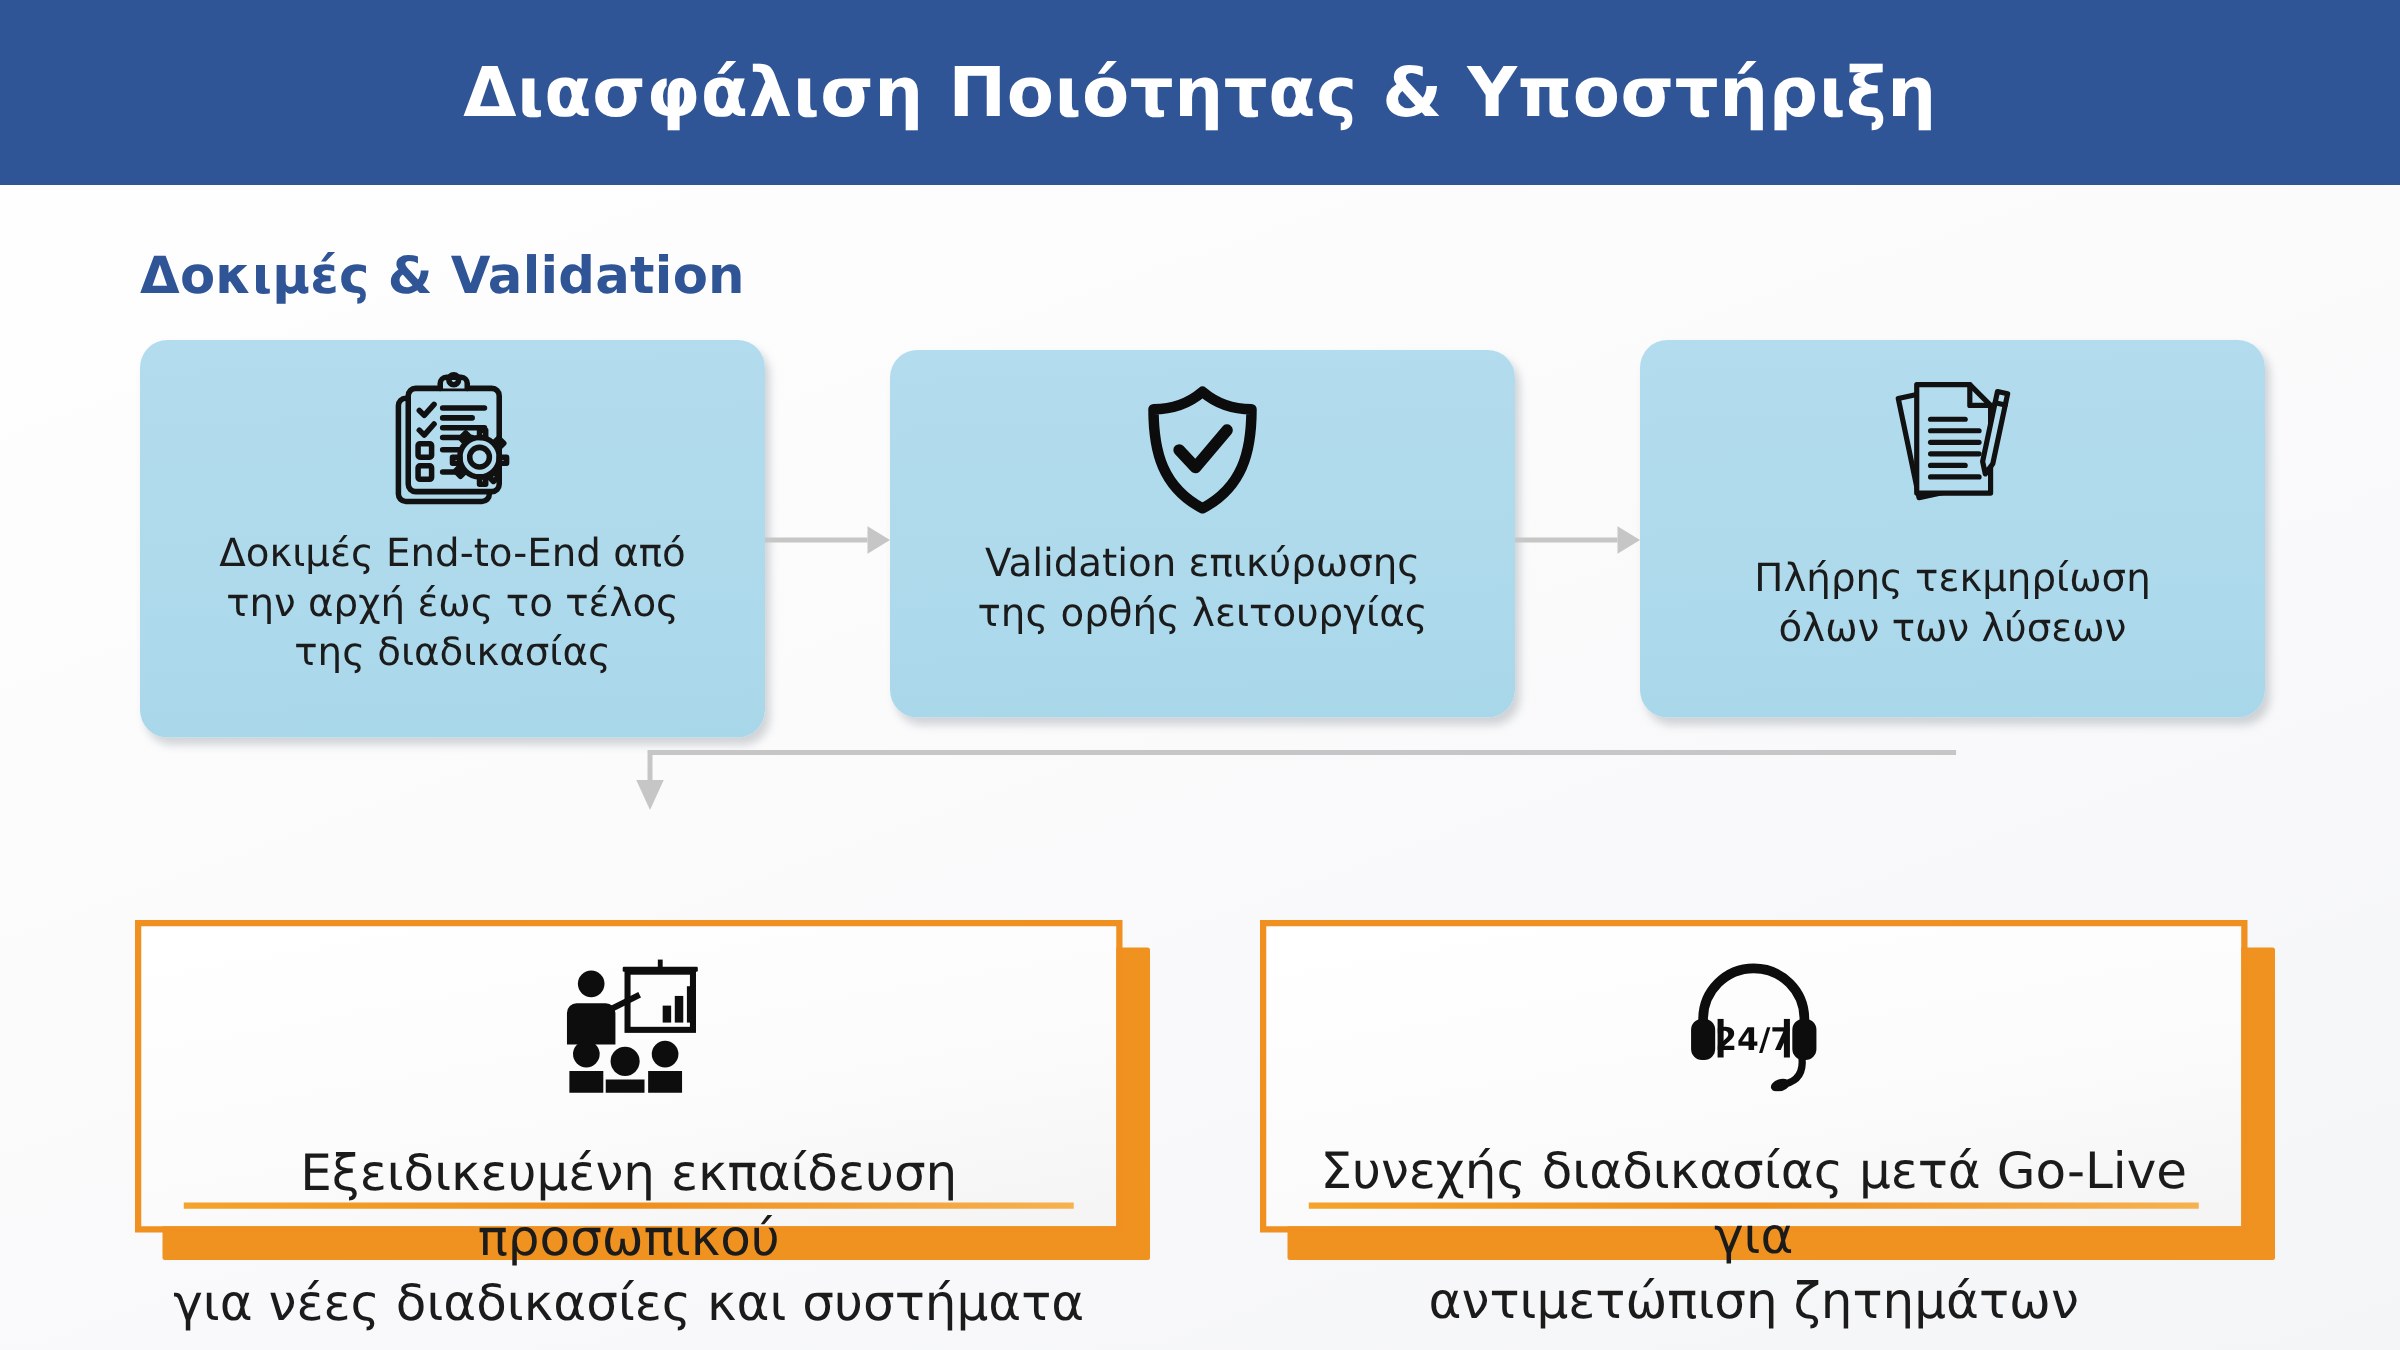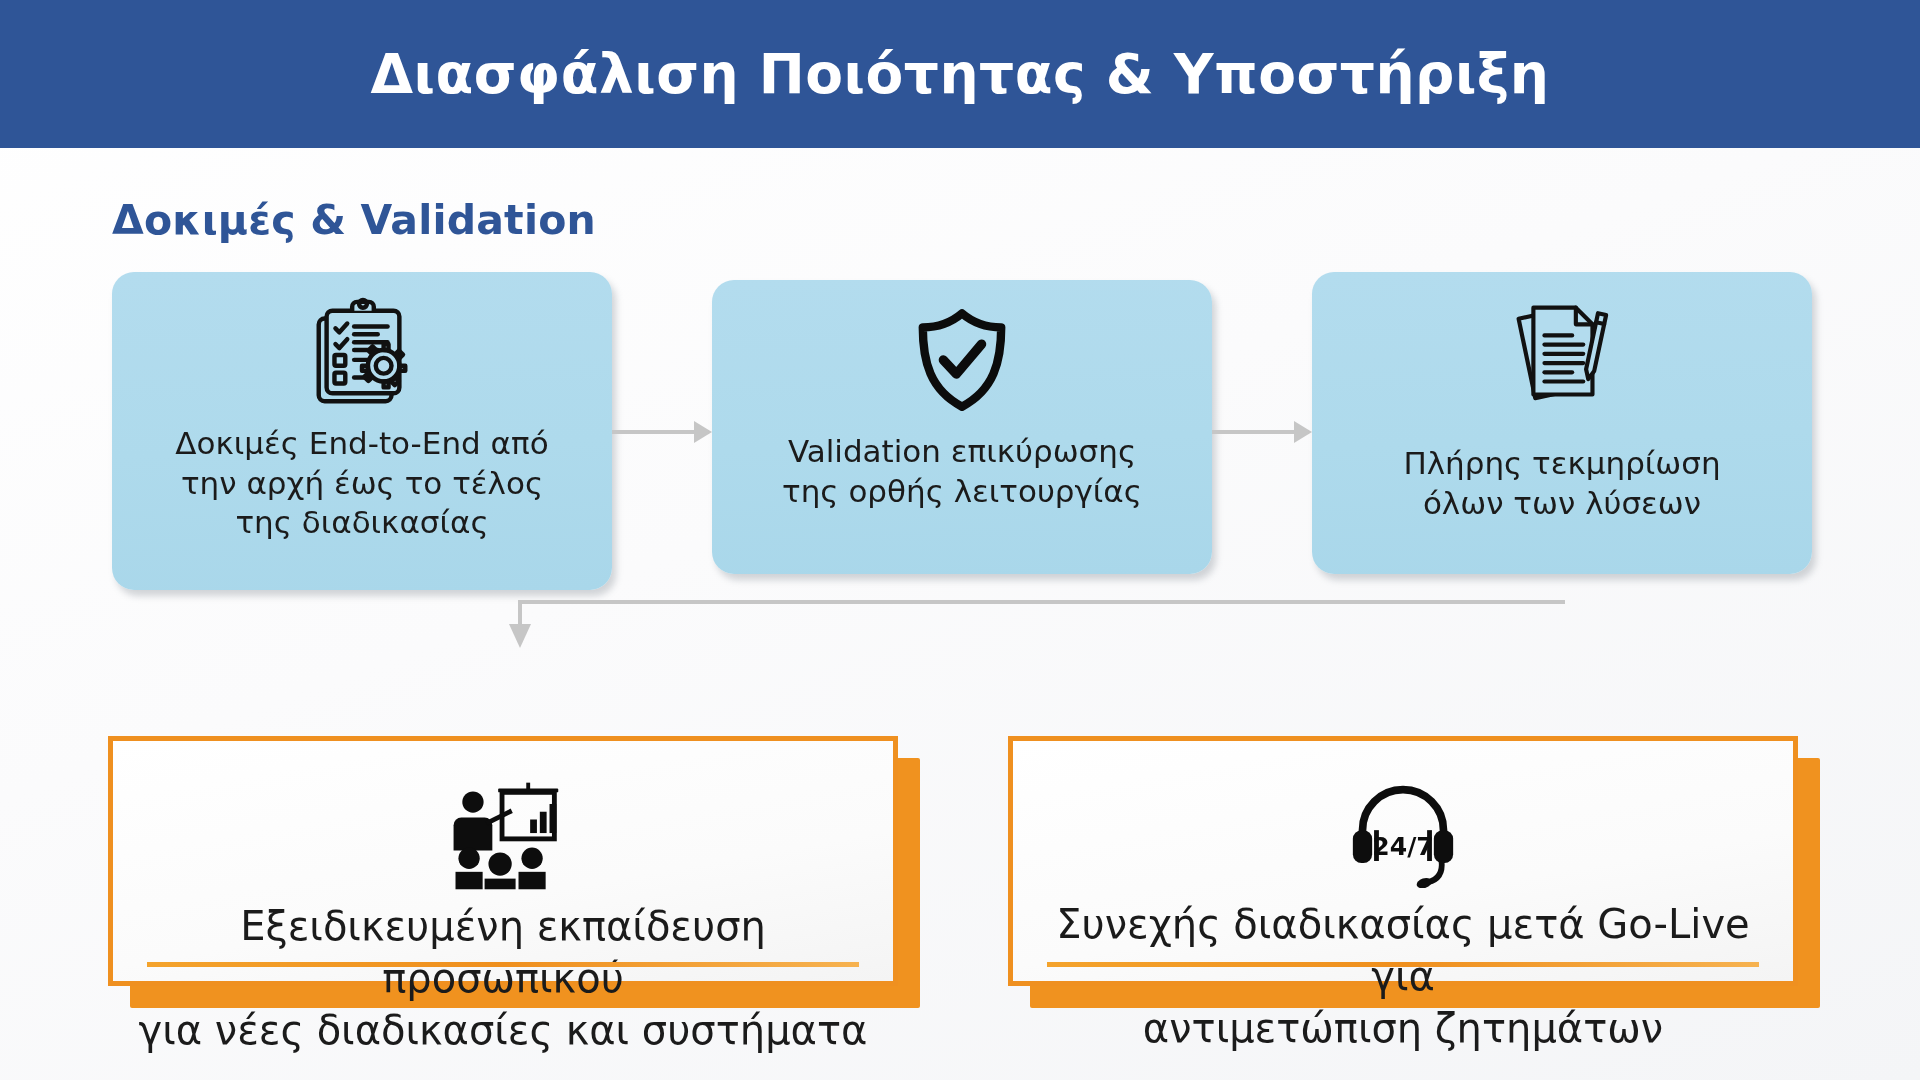--- a/index.html
+++ b/index.html
@@ -143,21 +143,22 @@
     top: 0;
     width: 100%;
     height: 100%;
     border: 5px solid #ef9020;
     background: linear-gradient(170deg, #ffffff 0%, #fbfbfb 60%, #f4f4f4 100%);
     box-sizing: border-box;
     display: flex;
     flex-direction: column;
     align-items: center;
     justify-content: flex-start;
-    padding-top: 39px;
+    padding-top: 24px;
+    gap: 28px;
   }
   .orange-card .card-icon {
     height: 120px;
     display: flex;
     align-items: center;
     justify-content: center;
     margin-bottom: 10px;
   }
   .orange-card .card-text {
     width: 100%;

